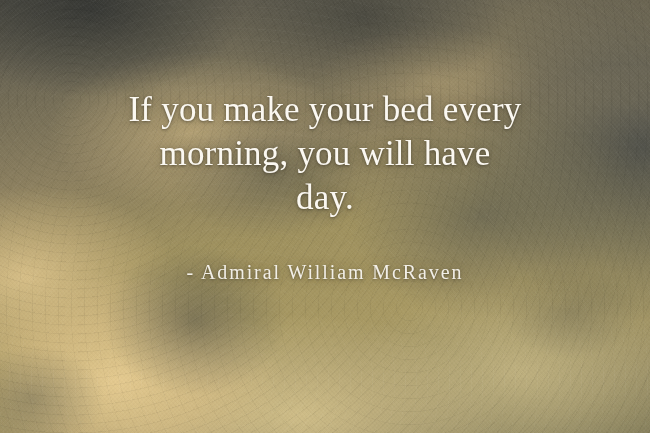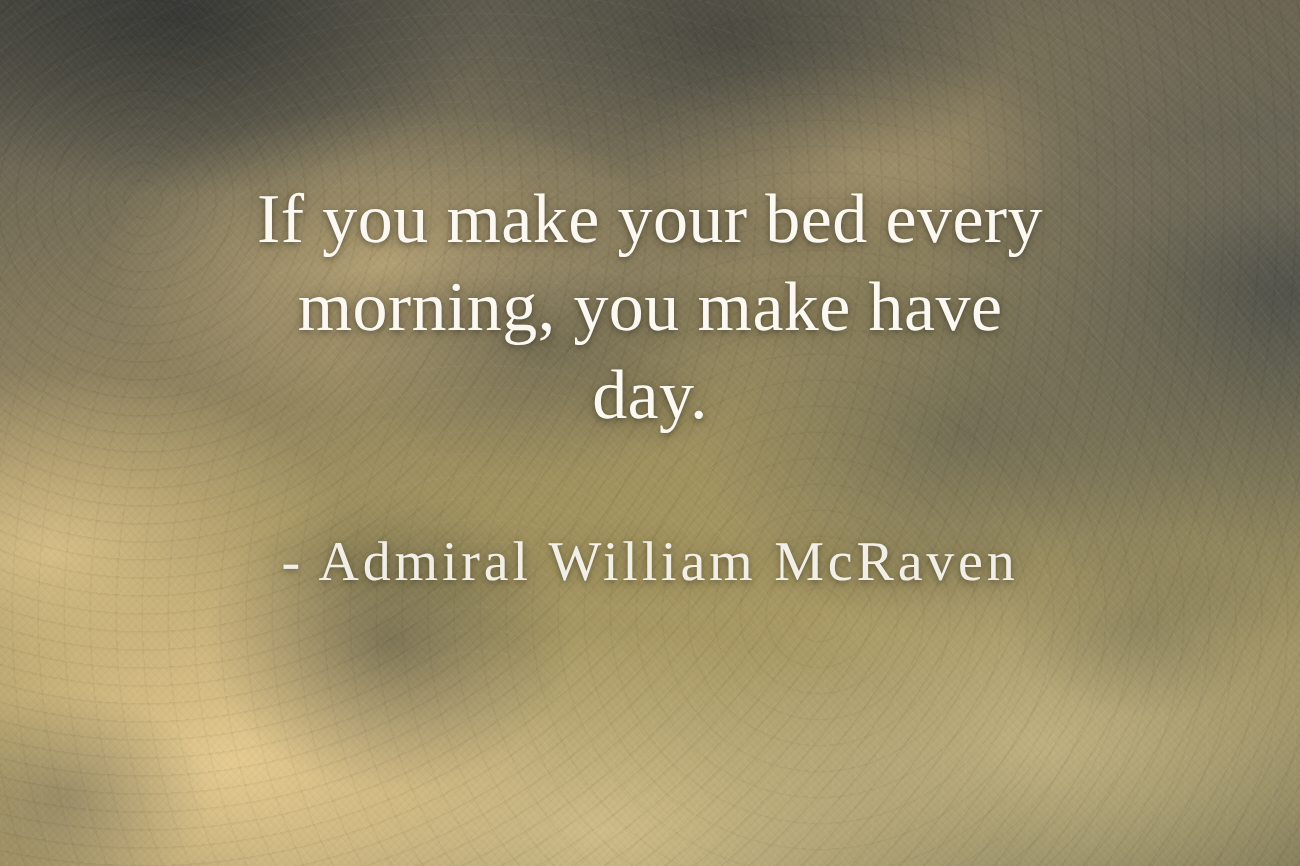--- a/index.html
+++ b/index.html
@@ -107,21 +107,21 @@
     position: absolute;
     inset: 0;
     display: flex;
     flex-direction: column;
     align-items: center;
     justify-content: flex-start;
     text-align: center;
   }
 
   #quote-text {
-    margin: 18px;
+    margin: 8px;
     padding: 0 18px;
     width: 100%;
     box-sizing: border-box;
     margin-top: 88px;
     color: #fbf8f1;
     font-size: 35px;
     line-height: 44px;
     font-weight: 400;
     letter-spacing: 0.2px;
     text-shadow:
@@ -132,21 +132,21 @@
   #quote-text .q-line {
     display: block;
     white-space: nowrap;
   }
 
   #attribution-text {
     margin: 0;
     margin-top: 26px;
     padding: 0 18px;
     color: rgba(252,250,244,0.92);
-    font-size: 28px;
+    font-size: 20px;
     line-height: 36px;
     font-weight: 400;
     letter-spacing: 1.9px;
     white-space: nowrap;
     text-shadow:
       0 1px 3px rgba(46,40,26,0.50),
       0 0 14px rgba(70,62,40,0.40);
   }
 </style>
 </head>
@@ -158,21 +158,21 @@
   <div class="bg-layer" id="bg-clouds-gold"></div>
   <div class="bg-layer" id="bg-clouds-dark"></div>
   <div class="bg-layer" id="bg-canvas-weave"></div>
   <div class="bg-layer" id="bg-grain"></div>
   <div class="bg-layer" id="bg-vignette"></div>
 
   <div id="text-block">
 
     <p id="quote-text">
       <span class="q-line">If you make your bed every</span>
-      <span class="q-line">morning, you make have</span>
+      <span class="q-line">morning, you will have</span>
       <span class="q-line">day.</span>
     </p>
 
     <p id="attribution-text">- Admiral William McRaven</p>
 
   </div>
 
 </div>
 
 </body></html>

